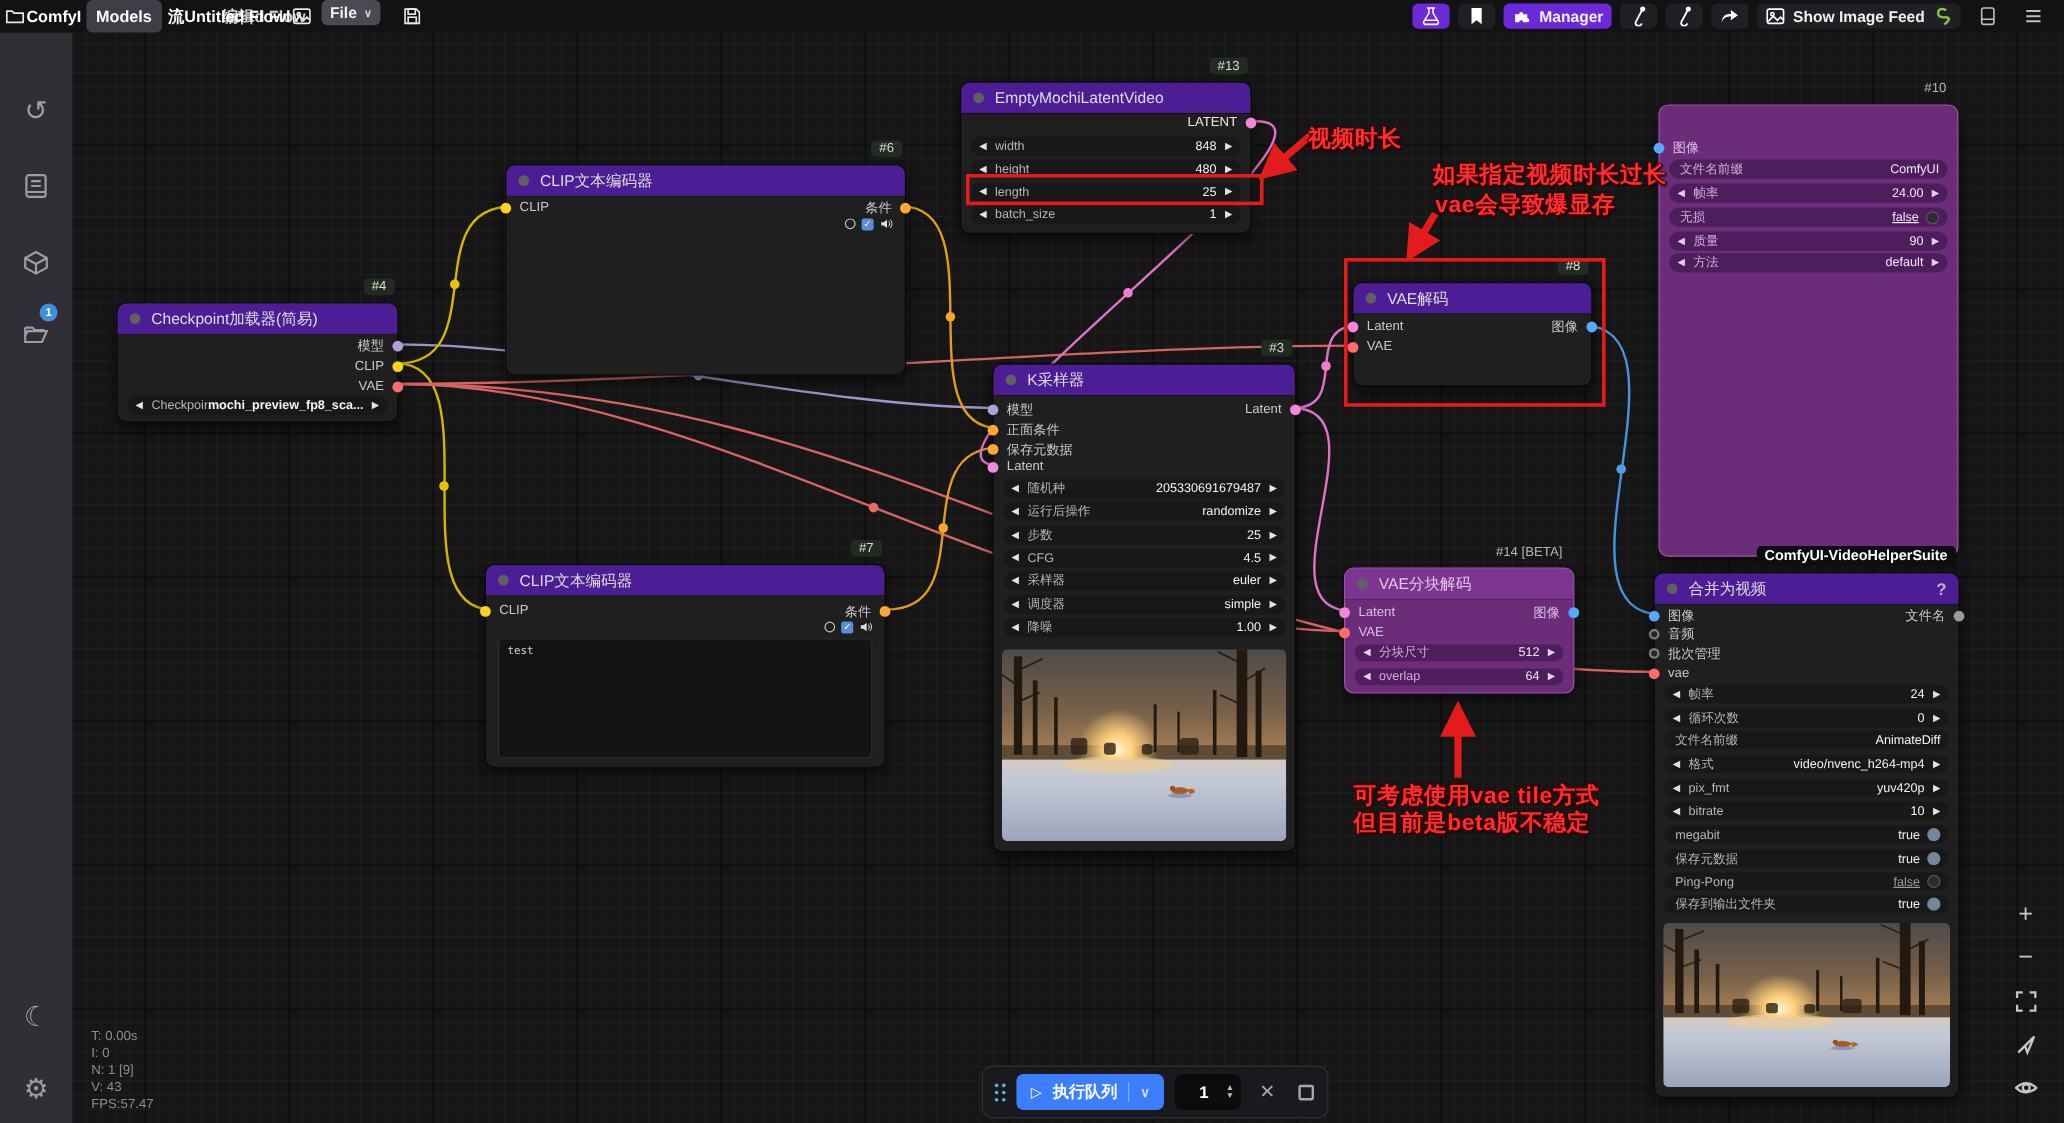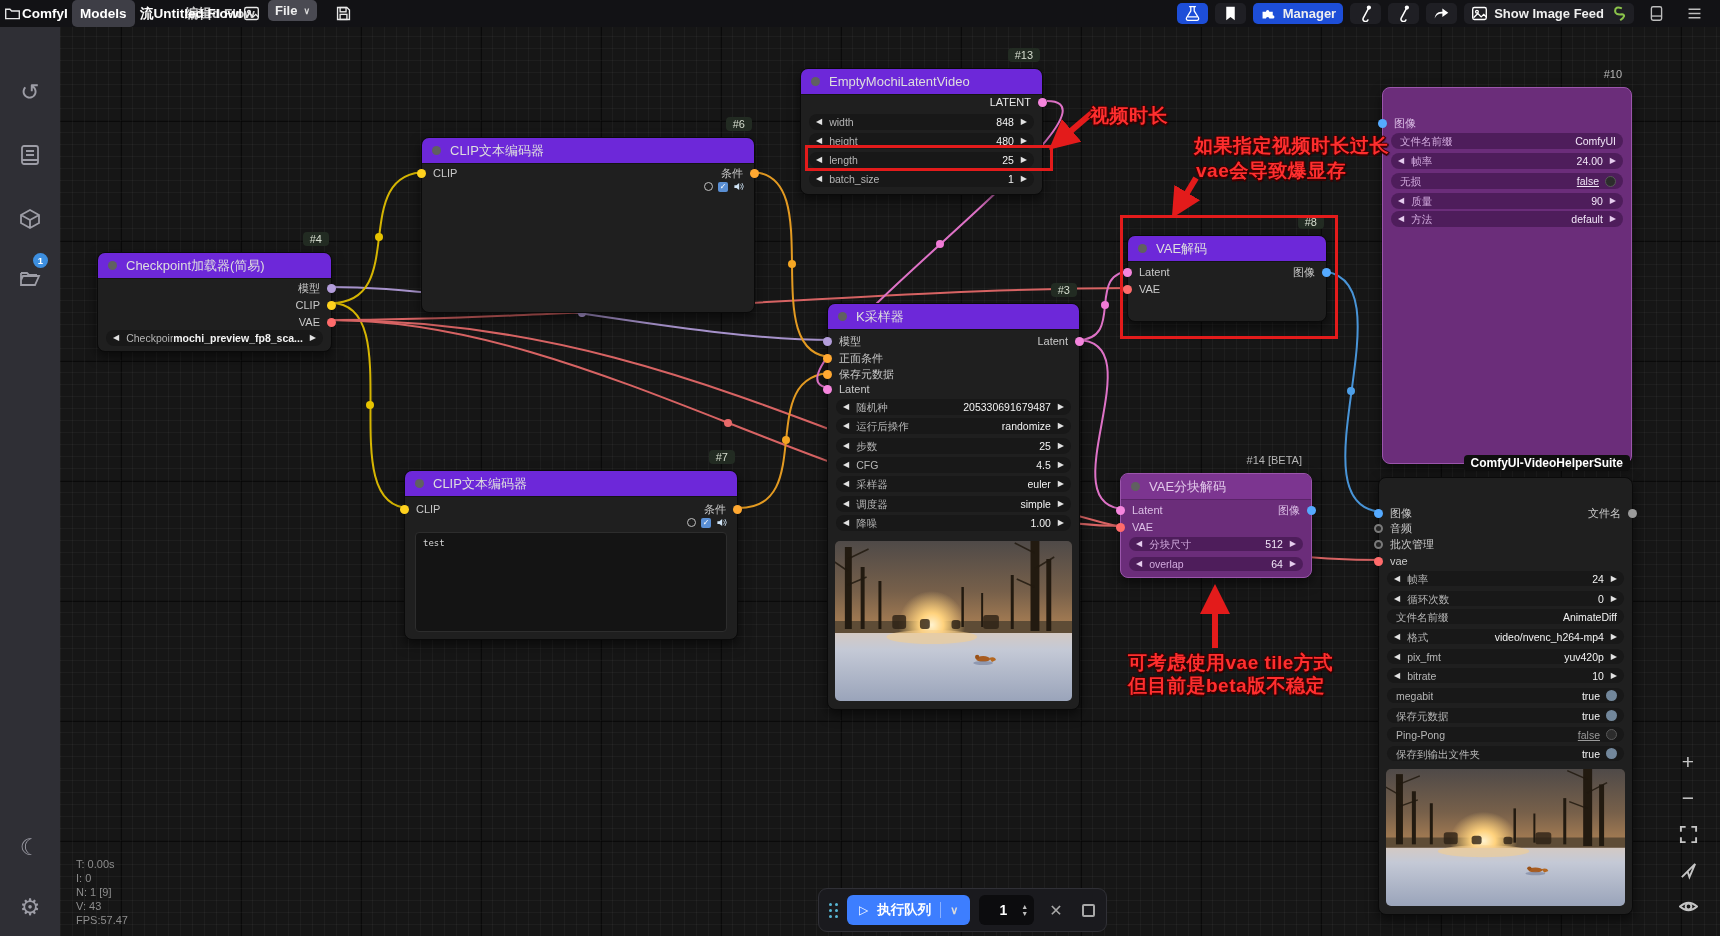--- a/index.html
+++ b/index.html
@@ -17,21 +17,21 @@
     background-size:12px 12px,12px 12px,120px 120px,120px 120px; }
 
   svg.layer { position:absolute; left:0; top:0; pointer-events:none; }
   #wires { z-index:1; }
   #ann-svg { z-index:6; }
 
   
   .node { position:absolute; z-index:3; background:#1f1f1f; border:1px solid #0a0a0a;
           border-radius:8px; box-shadow:0 5px 12px rgba(0,0,0,.55); color:#ccc; }
   .nh { height:26px; display:flex; align-items:center; gap:9px; padding:0 10px;
-        background:#6d28d9; border-bottom:1px solid #141414; border-radius:7px 7px 0 0;
+        background:#4c1d95; border-bottom:1px solid #141414; border-radius:7px 7px 0 0;
         font-size:13px; color:#dedede; white-space:nowrap; }
   .hdot { width:9px; height:9px; border-radius:50%; background:#606060; flex:0 0 auto; }
   .nbadge { position:absolute; top:-21px; right:2px; font-size:11px; color:#d6ddcf;
             background:#222b22; padding:1px 7px; border-radius:4px; white-space:nowrap; }
   .nbadge.plain { background:transparent; color:#b5b5b5; }
   .nbadge.wide { background:#0e0e0e; color:#fff; font-weight:bold; font-size:12px; top:-23px; }
   .qmark { margin-left:auto; color:#b9b9b9; font-weight:bold; font-size:14px; }
 
   .pin,.pout { position:absolute; height:14px; display:flex; align-items:center; gap:7px;
                font-size:11px; color:#c9c9c9; white-space:nowrap; z-index:2; }
@@ -85,21 +85,21 @@
   #topbar { position:absolute; left:0; top:0; width:1720px; height:27px; background:#121215;
             z-index:10; display:flex; align-items:center; color:#e8e8e8; }
   .tb-left { position:relative; flex:0 0 auto; width:370px; height:100%; }
   .tb-abs { position:absolute; top:0; height:27px; display:flex; align-items:center; }
   .garble { font-weight:bold; font-size:13.5px; color:#fff; white-space:nowrap; }
   .tabpill { background:#3e3e46; border-radius:5px; padding:2px 8px; }
   .tb-btn { height:21px; display:flex; align-items:center; gap:6px; padding:0 7px;
             border-radius:5px; background:transparent; font-size:13px; color:#efefef; }
   .tb-btn.gray { background:#4a4a52; font-weight:bold; }
   .tb-btn.dark { background:#1f1f24; }
-  .tb-btn.blue { background:#1d4ed8; font-weight:bold; }
+  .tb-btn.blue { background:#6d28d9; font-weight:bold; }
   .tb-right { margin-left:auto; display:flex; align-items:center; gap:7px; padding-right:10px; }
   .tbicon { width:17px; height:17px; display:block; }
   .chev { font-size:9px; color:#dadada; }
 
   
   #sidebar { position:absolute; left:0; top:27px; width:60px; height:909px; background:#2f2f35;
              z-index:9; }
   .sb-icon { position:absolute; left:0; width:60px; height:40px; display:flex; align-items:center;
              justify-content:center; color:#9d9da6; }
   .sb-icon svg { width:24px; height:24px; }
@@ -492,20 +492,25 @@
     <div class="w" style="top:123px">
       <span class="warr">◀</span>
       <span class="wl">方法</span>
       <span class="wv">default</span>
       <span class="warr r">▶</span>
       </div>
   </div>
 
   <div class="node" style="left:1378px;top:477px;width:255px;height:438px">
     <div class="nbadge wide">ComfyUI-VideoHelperSuite</div>
+    <div class="nh">
+      <span class="hdot"></span>
+      <span>合并为视频</span>
+      <span class="qmark">?</span>
+    </div>
     <div class="pin" style="top:28px">
       <span class="dot c-image"></span>
       <span>图像</span>
       </div>
     <div class="pin" style="top:43px">
       <span class="dot c-hollow"></span>
       <span>音频</span>
       </div>
     <div class="pin" style="top:59px">
       <span class="dot c-hollow"></span>

